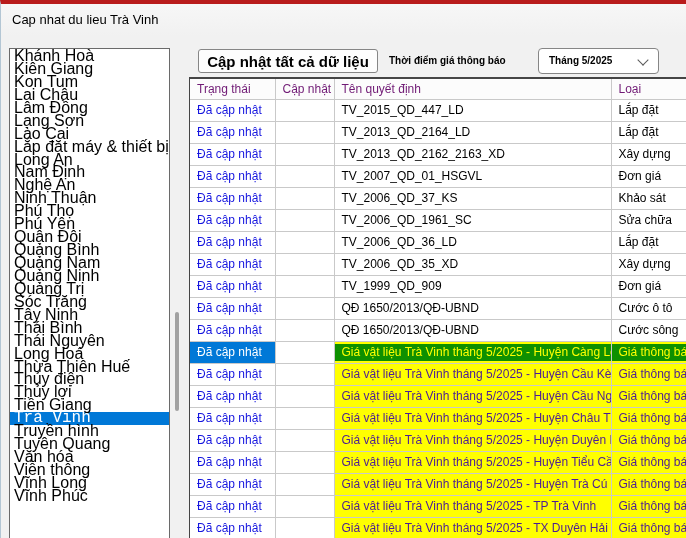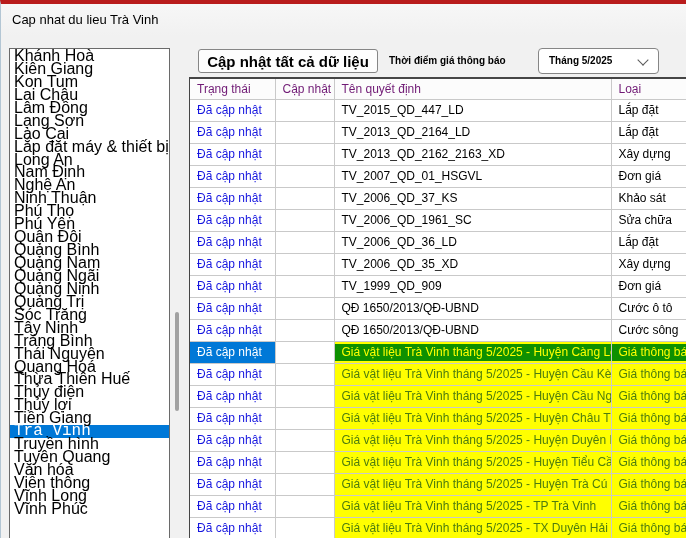--- a/index.html
+++ b/index.html
@@ -43,21 +43,21 @@
     border-top:2px solid #454545; border-left:1px solid #454545; }
   table.grid { border-collapse:collapse; table-layout:fixed; width:640px; }
   .grid th { font-weight:normal; text-align:left; font-size:12px; color:#701a75;
     height:20px; padding:0 0 0 7px; background:#FCFCFC;
     border-right:1px solid #C9C9C9; border-bottom:1px solid #C9C9C9; white-space:nowrap; }
   .grid td { font-size:12px; color:#000; height:21px; padding:0;
     border-right:1px solid #C9C9C9; border-bottom:1px solid #C9C9C9;
     white-space:nowrap; overflow:hidden; }
   .grid td .inner { display:block; padding-left:7px; line-height:21px; }
   .grid td.c-status { color:#1616DF; }
-  tr.hl-yellow td.c-name, tr.hl-yellow td.c-type { background:#FFFF00; color:#4d7c0f; }
+  tr.hl-yellow td.c-name, tr.hl-yellow td.c-type { background:#FFFF00; color:#4c1d95; }
   tr.hl-selected td.c-status { background:#0078D7; color:#FFFFFF; }
   tr.hl-selected td.c-name, tr.hl-selected td.c-type { background:#FFFF00; }
   tr.hl-selected td.c-name .inner, tr.hl-selected td.c-type .inner {
     background:#0E9000; color:#FFFF00; margin:2px 0; line-height:17px; }
 </style>
 </head>
 <body>
 
 <div class="window">
   <div class="titlebar">
@@ -75,28 +75,27 @@
       <div class="list-item">Lắp đặt máy &amp; thiết bị</div>
       <div class="list-item">Long An</div>
       <div class="list-item">Nam Định</div>
       <div class="list-item">Nghệ An</div>
       <div class="list-item">Ninh Thuận</div>
       <div class="list-item">Phú Thọ</div>
       <div class="list-item">Phú Yên</div>
       <div class="list-item">Quân Đội</div>
       <div class="list-item">Quảng Bình</div>
       <div class="list-item">Quảng Nam</div>
-      <div class="list-item">Quảng Ngãi</div>
       <div class="list-item">Quảng Ninh</div>
       <div class="list-item">Quảng Trị</div>
       <div class="list-item">Sóc Trăng</div>
       <div class="list-item">Tây Ninh</div>
-      <div class="list-item">Trăng Bình</div>
+      <div class="list-item">Thái Bình</div>
       <div class="list-item">Thái Nguyên</div>
-      <div class="list-item">Quang Hoá</div>
+      <div class="list-item">Long Hoá</div>
       <div class="list-item">Thừa Thiên Huế</div>
       <div class="list-item">Thủy điện</div>
       <div class="list-item">Thủy lợi</div>
       <div class="list-item">Tiền Giang</div>
       <div class="list-item selected">Trà Vinh</div>
       <div class="list-item">Truyền hình</div>
       <div class="list-item">Tuyên Quang</div>
       <div class="list-item">Văn hóa</div>
       <div class="list-item">Viễn thông</div>
       <div class="list-item">Vĩnh Long</div>

